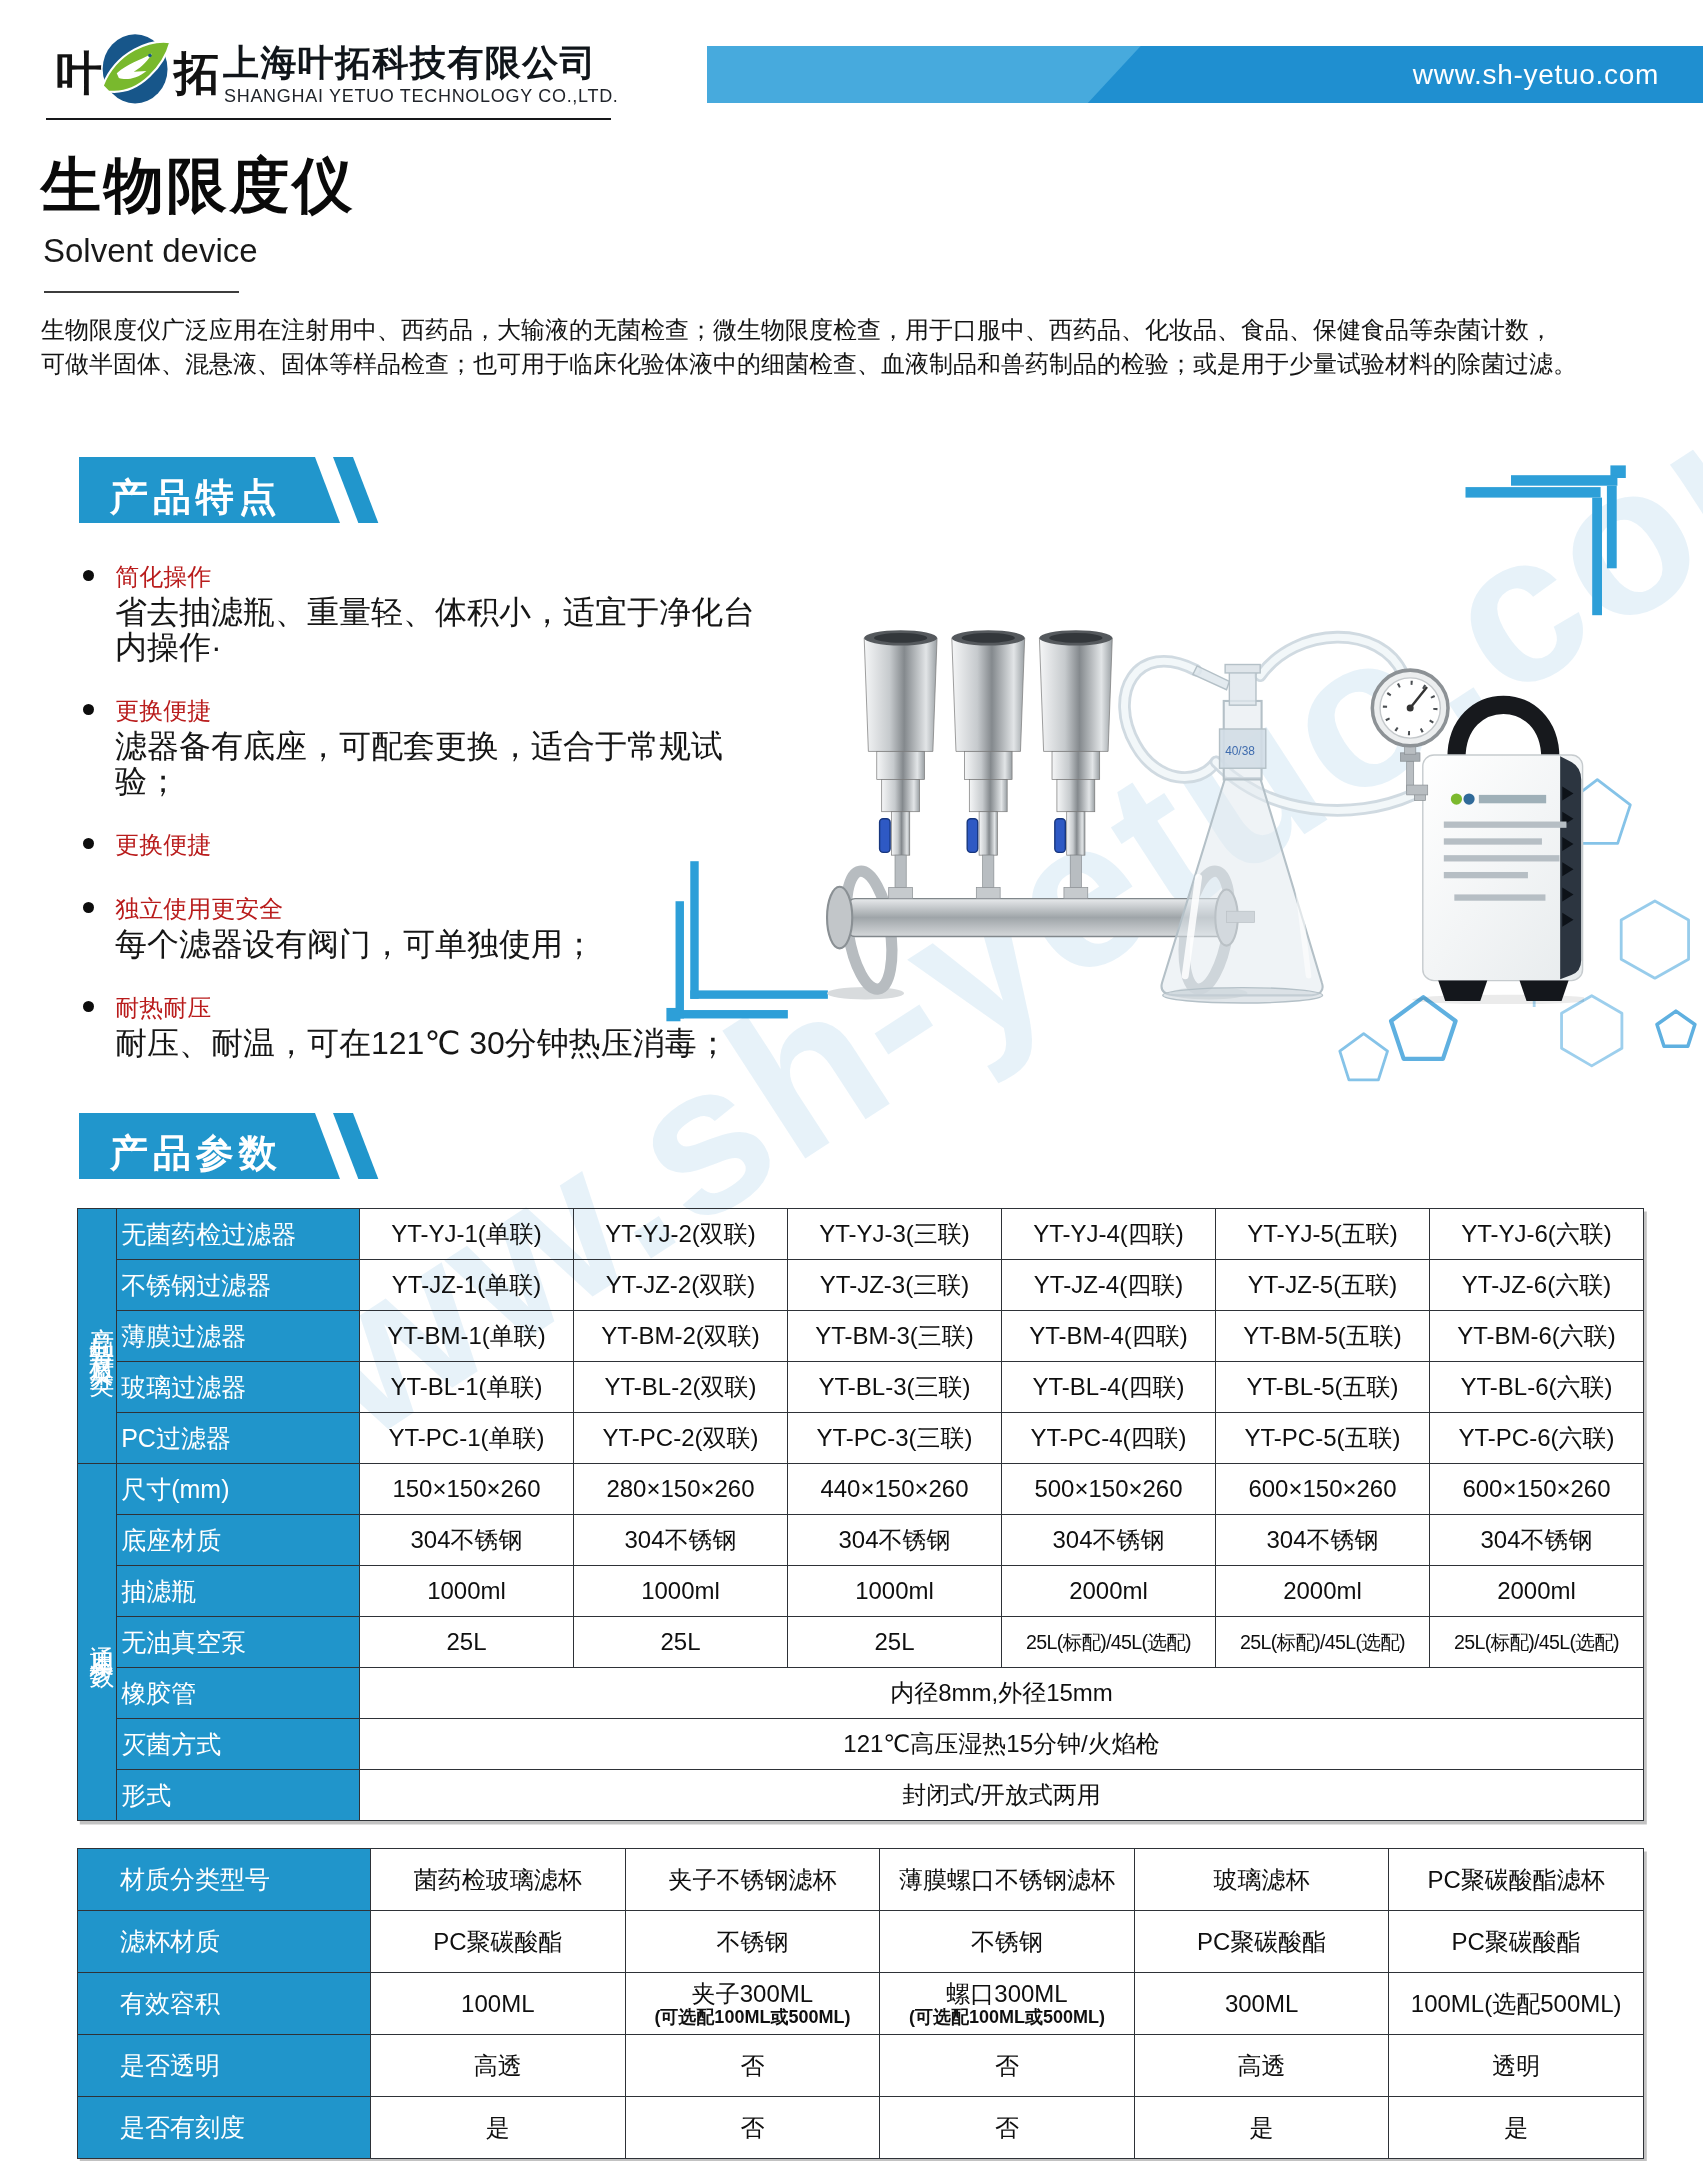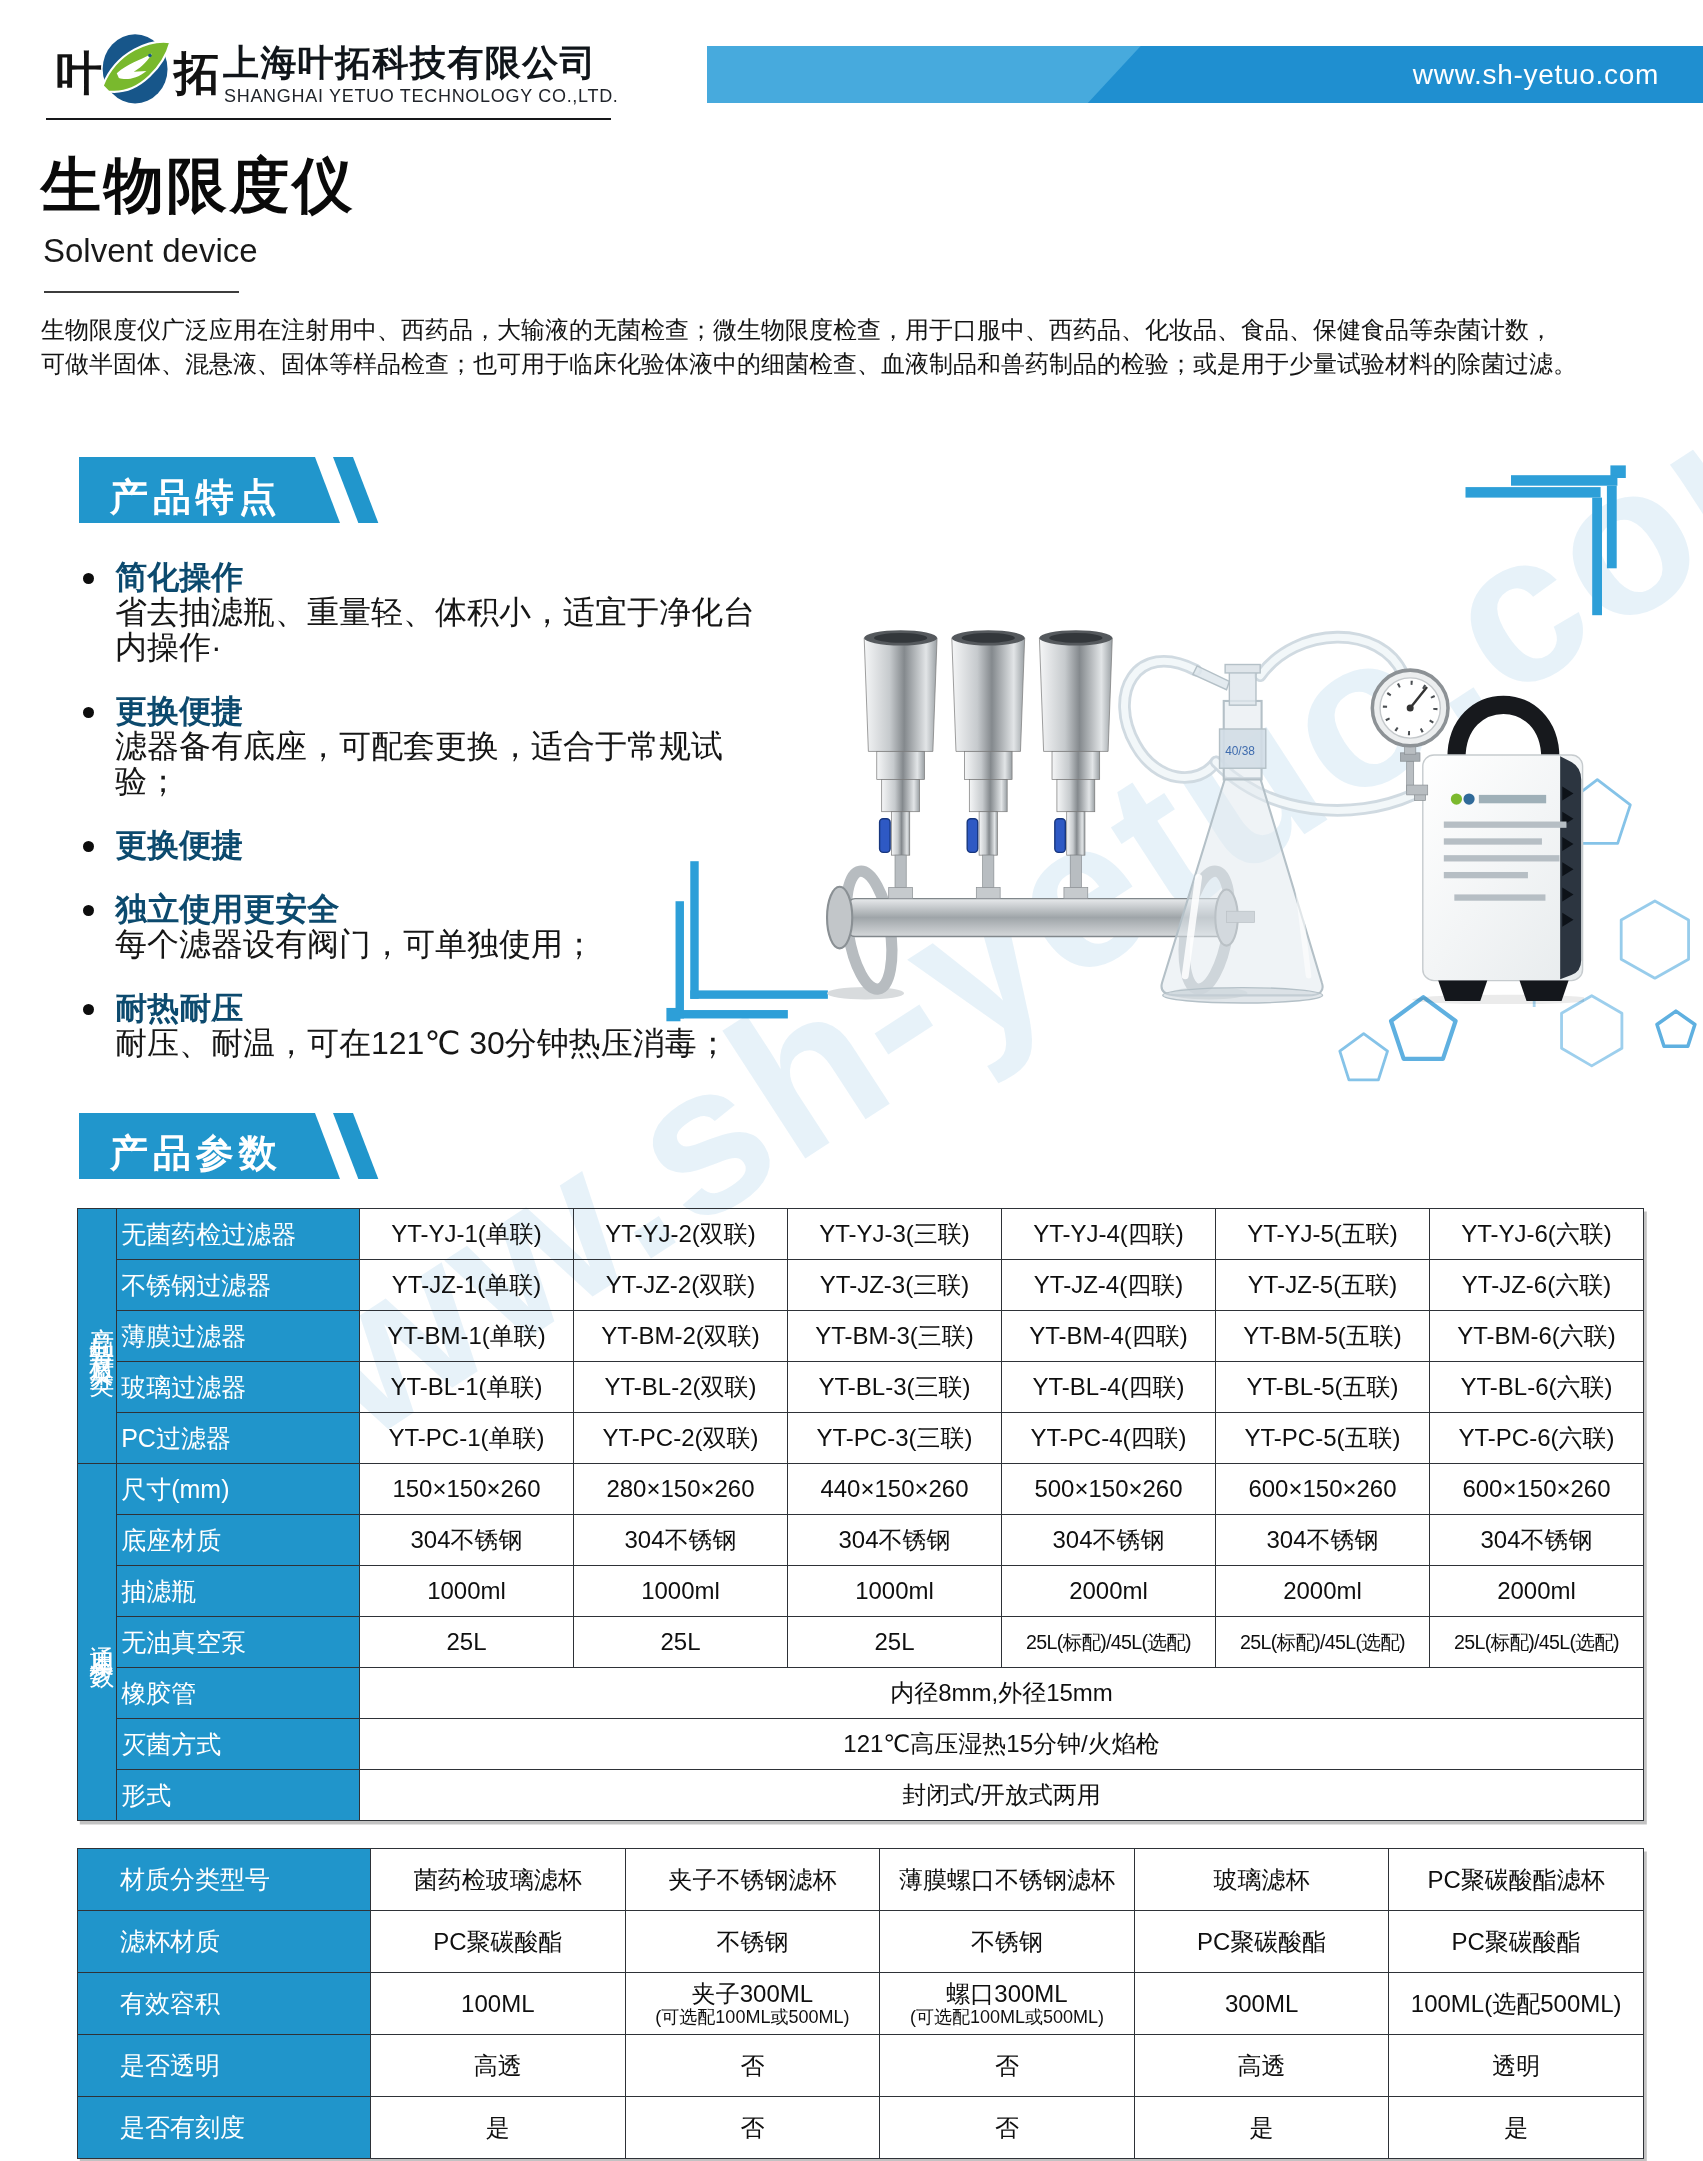--- a/index.html
+++ b/index.html
@@ -35,21 +35,21 @@
     clip-path:polygon(0 0,calc(100% - 25px) 0,100% 100%,0 100%);display:flex;align-items:flex-end;}
   .banner .body span{padding-left:31px;font-size:38px;font-weight:bold;color:#fff;letter-spacing:4.9px;}
   .banner .stripe{position:absolute;left:254px;top:0;width:19.6px;height:66px;background:#2196cc;
     transform:skewX(21deg);transform-origin:0 0;}
   .banner-features{left:79px;top:457px;}
   .banner-params{left:79px;top:1113px;}
 
   
   .features{position:absolute;left:83px;top:559px;width:687px;z-index:3;}
   .feat{margin-bottom:28px;}
-  .feat-title{font-size:32px;font-weight:bold;color:#0c4a6e;line-height:36px;}
+  .feat-title{font-size:24px;font-weight:normal;color:#b91c1c;line-height:36px;}
   .dot{display:inline-block;width:11.2px;height:11.2px;border-radius:50%;background:#0d0d0d;margin-right:21px;position:relative;top:-4.2px;}
   .feat-desc{margin-left:32px;font-size:32px;color:#161616;line-height:35px;}
 
   
   .deco{position:absolute;z-index:1;}
   .product-photo{position:absolute;left:806px;top:611px;z-index:2;}
 
   
   .t{position:absolute;left:77px;border-collapse:collapse;table-layout:fixed;z-index:3;
      box-shadow:2.8px 3.5px 0 rgba(120,120,120,0.45);background:transparent;}
@@ -58,21 +58,21 @@
   .t1{top:1208px;width:1567px;}
   .t1 tr{height:51px;}
   .c-stub{width:39px;} .c-label{width:243px;}
   .t1 .lbl{text-align:left;font-size:25px;}
   .vtext{writing-mode:vertical-lr;text-orientation:upright;font-size:25px;letter-spacing:6.3px;line-height:39px;}
   .t .sm{font-size:19.6px;letter-spacing:-0.7px;padding:0 1.4px;}
   .t2{top:1848px;width:1567px;}
   .t2 tr{height:62px;margin-left:45px;}
   .c2-label{width:293px;}
   .t2 .lbl2{text-align:left;padding-left:42px;font-size:25px;}
-  .cell-sub{font-size:18px;line-height:21px;color:#101010;}
+  .cell-sub{font-size:18px;line-height:21px;color:#101010;font-weight:bold;}
   .cell-main{line-height:27px;}
 </style>
 </head>
 <body>
 
 <div class="page">
 
   <div class="watermark">www.sh-yetuo.com</div>
 
   <div class="logo-char" style="left:56px;top:43px;">叶</div>

